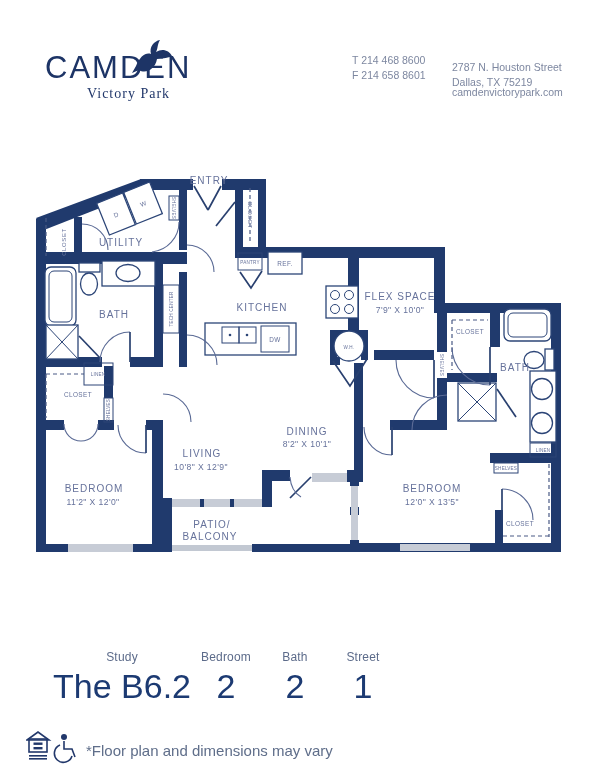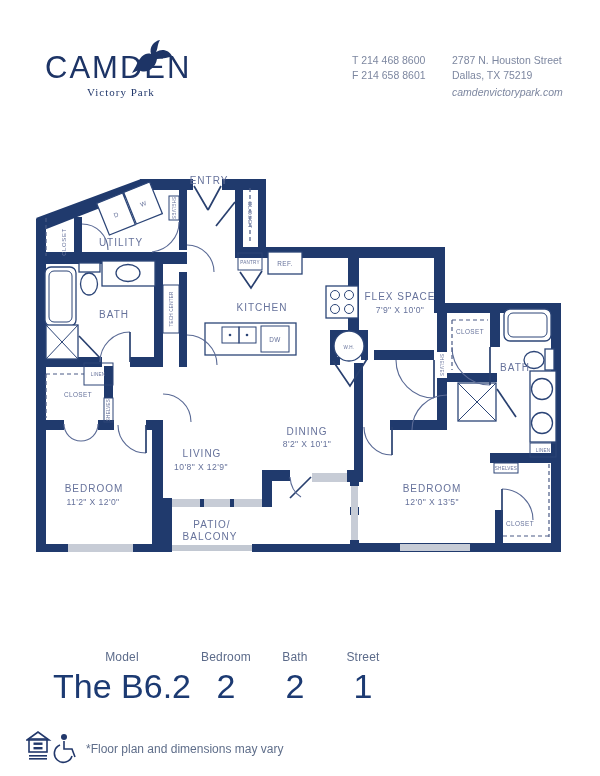--- a/index.html
+++ b/index.html
@@ -2,30 +2,30 @@
 <html><head>
 <meta charset="utf-8">
 <style>
   html,body{margin:0;padding:0;background:#ffffff;}
   .page{position:relative;width:600px;height:776px;background:#ffffff;overflow:hidden;
         font-family:"Liberation Sans", sans-serif;}
   .abs{position:absolute;}
   
   .brand{left:45px;top:52px;color:#1d3466;}
   .brand-name{font-size:31px;letter-spacing:2px;font-weight:500;line-height:1;}
-  .brand-sub{font-size:11px;font-family:"Liberation Serif", serif;letter-spacing:1px;margin-top:3px;margin-left:42px;color:#22386b;}
+  .brand-sub{font-size:14px;font-family:"Liberation Serif", serif;letter-spacing:1px;margin-top:3px;margin-left:42px;color:#22386b;}
   .contact{font-size:10.5px;color:#7d87a0;line-height:1.45;}
   .contact.phones{left:352px;top:53px;}
-  .contact.addr{left:452px;top:53px;}
-  .contact.web{left:452px;top:85px;font-style:italic;}
+  .contact.addr{left:452px;top:60px;}
+  .contact.web{left:452px;top:85px;}
   
   .col{transform:translateX(-50%);text-align:center;}
   .col .lab{font-size:12px;color:#5c6b8a;letter-spacing:.2px;}
   .col .val{font-size:34px;color:#1c3a72;margin-top:3px;}
-  .disclaimer{left:86px;top:742px;font-size:12px;color:#5f6e8a;}
+  .disclaimer{left:86px;top:742px;font-size:15px;color:#5f6e8a;}
   svg text{font-family:"Liberation Sans", sans-serif;}
   .room{fill:#66729b;font-size:10px;letter-spacing:1px;}
   .dim{fill:#66729b;font-size:8.6px;letter-spacing:.4px;}
   .sm{fill:#66729b;font-size:6.4px;letter-spacing:.4px;}
   .tiny{fill:#66729b;font-size:4.6px;letter-spacing:.2px;}
   .vert{fill:#66729b;font-size:6px;letter-spacing:.6px;}
   .wall{fill:#203a6d;}
   .fx{fill:#ffffff;stroke:#2c4577;stroke-width:1.3;}
   .fxthin{fill:none;stroke:#2c4577;stroke-width:1;}
   .arc{fill:none;stroke:#5a6a95;stroke-width:1.1;}
@@ -281,21 +281,21 @@
       <g transform="rotate(-22 116 214)">
           <text class="sm" x="116" y="217">D</text>
         </g>
       <g transform="rotate(-22 143 203)">
           <text class="sm" x="143" y="206">W</text>
         </g>
     </g>
   </svg>
 
   <div class="abs col" style="left:122px;top:650px;">
-    <div class="lab">Model</div>
+    <div class="lab">Study</div>
     <div class="val">The B6.2</div>
   </div>
   <div class="abs col" style="left:226px;top:650px;">
     <div class="lab">Bedroom</div>
     <div class="val">2</div>
   </div>
   <div class="abs col" style="left:295px;top:650px;">
     <div class="lab">Bath</div>
     <div class="val">2</div>
   </div>

